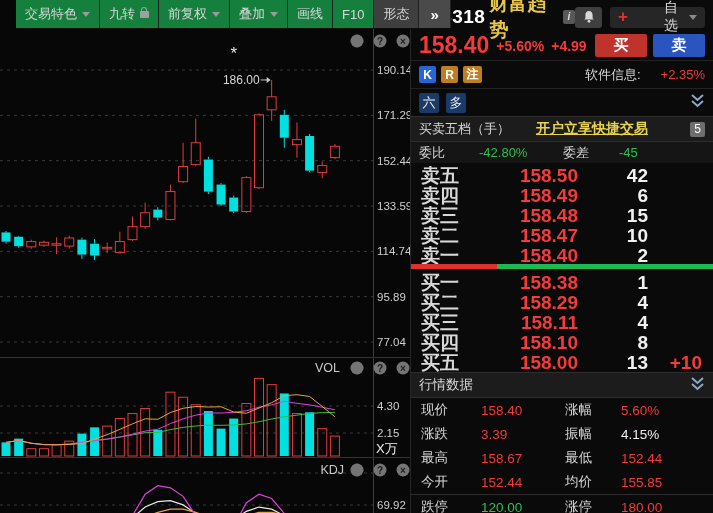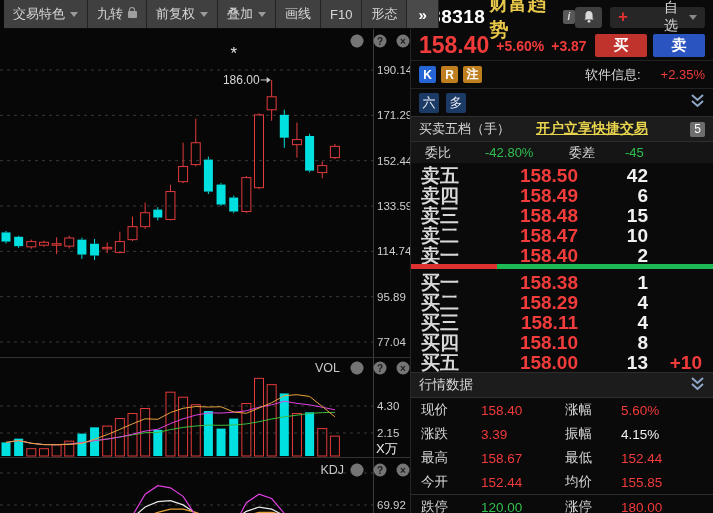--- a/index.html
+++ b/index.html
@@ -2,21 +2,21 @@
 <html><head>
 <meta charset="utf-8">
 <style>
   html,body{margin:0;padding:0;background:#000;width:713px;height:513px;overflow:hidden;
     font-family:"Liberation Sans",sans-serif;-webkit-font-smoothing:antialiased;}
   #app{position:relative;width:713px;height:513px;background:#070707;}
   
   #left{position:absolute;left:0;top:0;width:410px;height:513px;background:#070707;}
   #chart-svg{position:absolute;left:0;top:0;}
   #chart-svg text{font-family:"Liberation Sans",sans-serif;}
-  #toolbar{position:absolute;left:4px;top:0;width:410px;height:28px;background:#404040;
+  #toolbar{position:absolute;left:16px;top:0;width:410px;height:28px;background:#15803d;
     border-bottom:1px solid #0c0c0c;display:flex;align-items:stretch;z-index:5;}
   .tb-btn{display:flex;align-items:center;padding:0 9px;color:#d6d6d6;font-size:13px;
     border-right:1px solid #232323;white-space:nowrap;cursor:default;}
   .tb-btn.active{background:#3f3f3f;}
   .tb-btn.expand{background:#4a4a4a;color:#fff;font-size:15px;font-weight:bold;padding:0 11px;}
   .caret-down{width:0;height:0;border-left:4px solid transparent;border-right:4px solid transparent;
     border-top:5px solid #9a9a9a;margin-left:5px;display:inline-block;}
   .lock{width:9px;height:7px;background:#9f9f9f;border-radius:1px;position:relative;display:inline-block;margin-left:5px;}
   .lock:before{content:"";position:absolute;left:1px;top:-4px;width:4px;height:4px;
     border:1.5px solid #9f9f9f;border-bottom:none;border-radius:3px 3px 0 0;}
@@ -52,21 +52,21 @@
   .soft{font-size:13px;color:#d8d8d8;} .soft b{color:#f23b3b;font-weight:normal;margin-left:20px;}
   #tags{height:27px;border-top:1px solid #222;padding:0 8px;}
   .tagsq{width:20px;height:20px;background:#1c3a66;border-radius:2px;color:#e8edf5;font-size:13px;
     display:flex;align-items:center;justify-content:center;margin-right:7px;}
   #fivehdr{height:24px;background:#1c1c1c;border-top:1px solid #2e2e2e;border-bottom:1px solid #2e2e2e;
     padding:0 8px;font-size:13px;}
   .promo{color:#e8d44d;text-decoration:underline;font-size:14px;font-weight:bold;margin-left:26px;}
   .lvl5{width:15px;height:15px;background:#6e6e6e;color:#fff;font-size:12px;border-radius:2px;
     display:flex;align-items:center;justify-content:center;}
   #weibi{height:21px;background:#151515;display:grid;grid-template-columns:60px 80px 60px 1fr;
-    align-items:center;padding:0 11px 0 14px;font-size:13px;}
+    align-items:center;padding:0 11px 0 8px;font-size:13px;}
   .green{color:#2fbf4f;} .red{color:#f23b3b;} .white{color:#f0f0f0;}
   .num-r{text-align:left;}
   .orow{height:20px;display:grid;grid-template-columns:50px 107px 70px 1fr;align-items:center;
     padding:0 11px 0 10px;font-size:19px;font-weight:bold;}
   .orow .price{text-align:right;color:#f23b3b;}
   .orow .qty{text-align:right;color:#f0f0f0;}
   .orow .extra{text-align:right;color:#f23b3b;}
   #ratiobar{height:5px;margin:1px 0;display:flex;}
   #ratiobar .rpart{background:#e03131;height:5px;}
   #ratiobar .gpart{background:#1db954;height:5px;flex:1;}
@@ -346,21 +346,21 @@
       <span class="watchbox">
         <span class="plus">+</span>
         <span class="watchlabel">自选</span>
         <span class="wcaret"></span>
       </span>
     </div>
 
     <div id="hdr2" class="rrow">
       <span class="bigprice">158.40</span>
       <span class="chg">+5.60%</span>
-      <span class="chg">+3.87</span>
+      <span class="chg">+4.99</span>
       <span class="spacer"></span>
       <span class="tradebtn buybtn">买</span>
       <span class="tradebtn sellbtn">卖</span>
     </div>
 
     <div id="badges" class="rrow">
         <span class="sq k">K</span>
         <span class="sq r">R</span>
         <span class="sq zhu">注</span>
       <span class="soft" style="margin-left:auto;">

